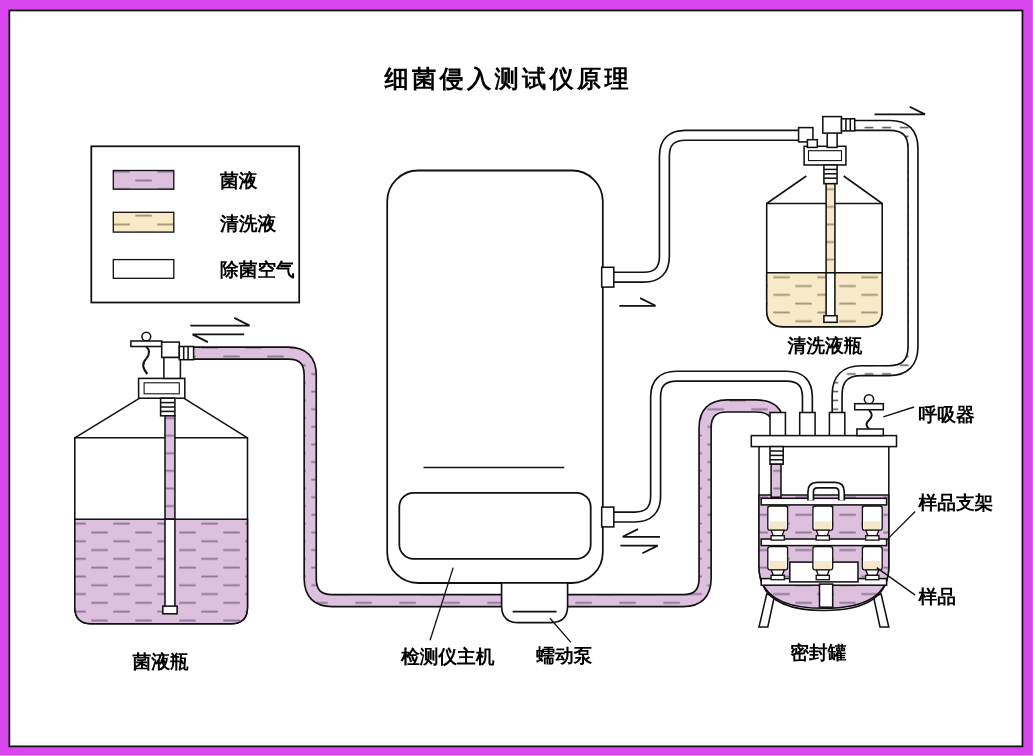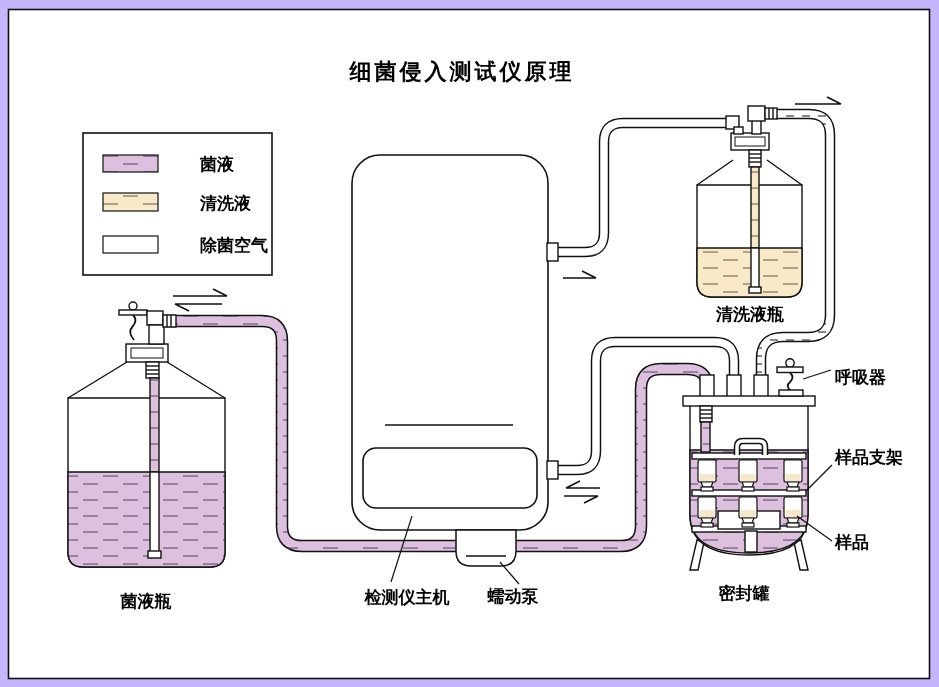--- a/index.html
+++ b/index.html
@@ -1,16 +1,16 @@
 <!DOCTYPE html>
 <html><head>
 <meta charset="utf-8">
 <style>
   html,body{margin:0;padding:0;background:#e8e8e8;}
-  .stage{position:relative;width:939px;height:687px;background:#c4b5fd;margin:0 auto;
+  .stage{position:relative;width:939px;height:687px;background:#d946ef;margin:0 auto;
          font-family:"DejaVu Sans","Liberation Sans",sans-serif;}
   svg{position:absolute;left:0;top:0;}
   text{fill:#000;font-weight:bold;}
   .lbl{font-size:17px;}
   .ttl{font-size:22px;letter-spacing:3px;}
 </style>
 </head>
 <body>
 
 <div class="stage">

